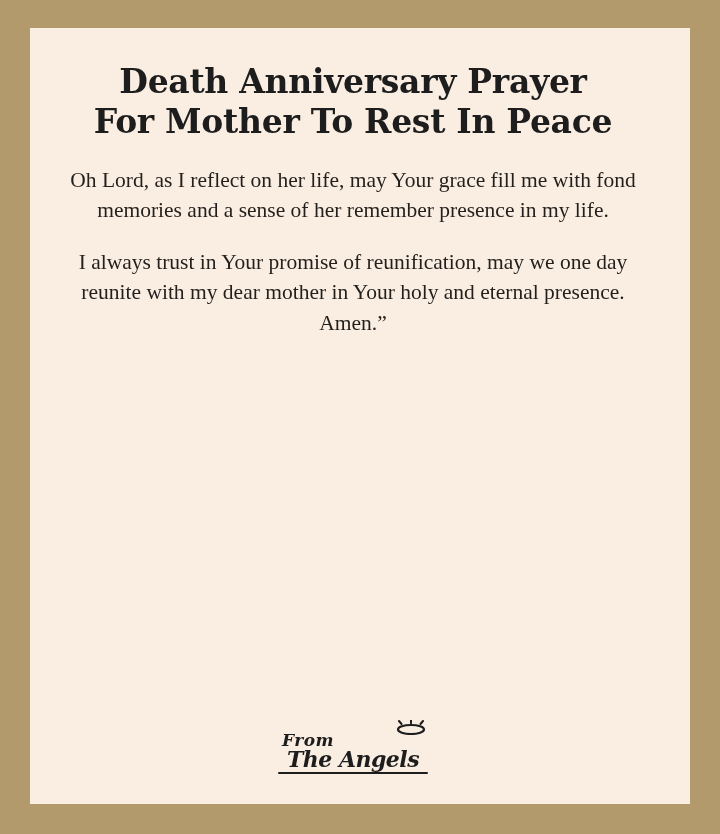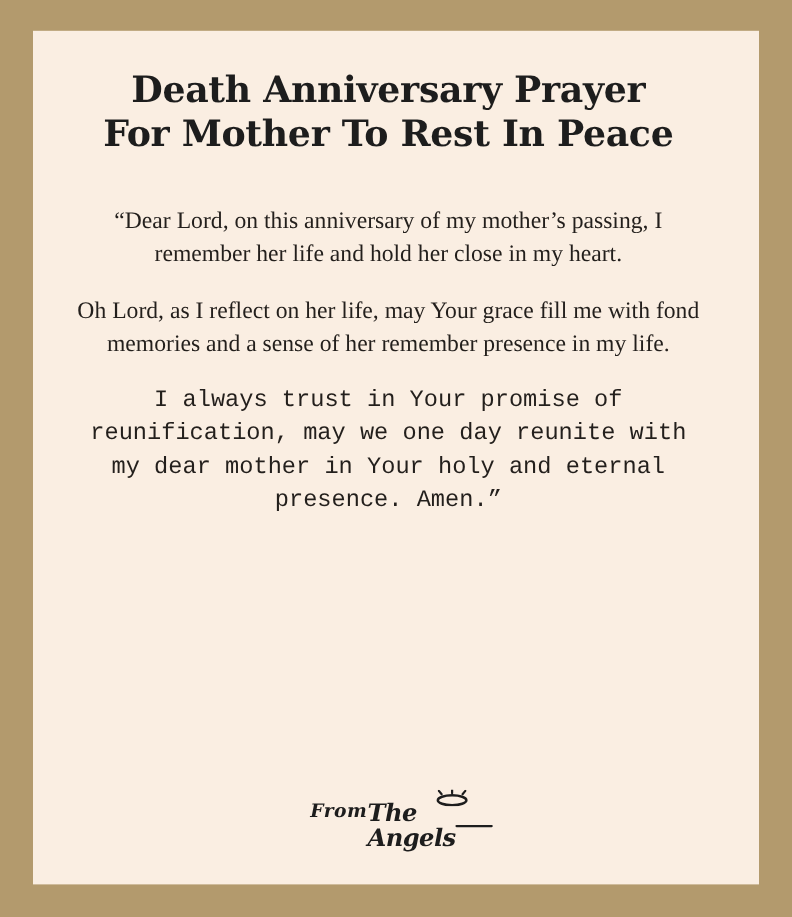--- a/index.html
+++ b/index.html
@@ -25,21 +25,20 @@
     display: flex;
   }
   .card {
     flex: 1;
     background: #faeee2;
     box-sizing: border-box;
     padding: 34px 44px 24px 30px;
     display: flex;
     flex-direction: column;
     align-items: center;
-    gap: 20px;
   }
   .title {
     font-family: "DejaVu Serif", serif;
     font-weight: bold;
     color: #1d1d1d;
     font-size: 33px;
     line-height: 1.22;
     text-align: center;
     letter-spacing: -0.3px;
     margin: 0 0 22px 0;
@@ -56,26 +55,25 @@
     font-size: 21.5px;
     line-height: 1.42;
     text-align: center;
   }
   .para {
     margin: 0 0 21px 0;
     padding: 0 6px;
   }
   .para:last-child {
     margin-bottom: 12px;
-    font-family: Liberation Mono, monospace;
   }
   .logo {
     margin-bottom: 6px;
     display: flex;
-    flex-direction: row;
+    flex-direction: column;
     align-items: center;
     justify-content: center;
     position: relative;
     width: 190px;
   }
   .logo-halo {
     position: absolute;
     top: -10px;
     right: 20px;
     width: 34px;
@@ -117,21 +115,20 @@
 
 <div class="poster">
   <div class="card">
 
     <h1 class="title">
       <span class="line">Death Anniversary Prayer</span>
       <span class="line">For Mother To Rest In Peace</span>
     </h1>
 
     <div class="body">
-      <p class="para">“Dear Lord, on this anniversary of my mother’s passing, I remember her life and hold her close in my heart.</p>
       <p class="para">Oh Lord, as I reflect on her life, may Your grace fill me with fond memories and a sense of her remember presence in my life.</p>
       <p class="para">I always trust in Your promise of reunification, may we one day reunite with my dear mother in Your holy and eternal presence. Amen.”</p>
     </div>
 
     <div class="spacer"></div>
 
     <div class="logo">
       <svg class="logo-halo" viewBox="0 0 34 15">
         <ellipse cx="17" cy="9.5" rx="13" ry="4.5" fill="none" stroke="#1d1d1d" stroke-width="2.2"></ellipse>
         <line x1="5" y1="1" x2="7.5" y2="4" stroke="#1d1d1d" stroke-width="2" stroke-linecap="round"></line>

